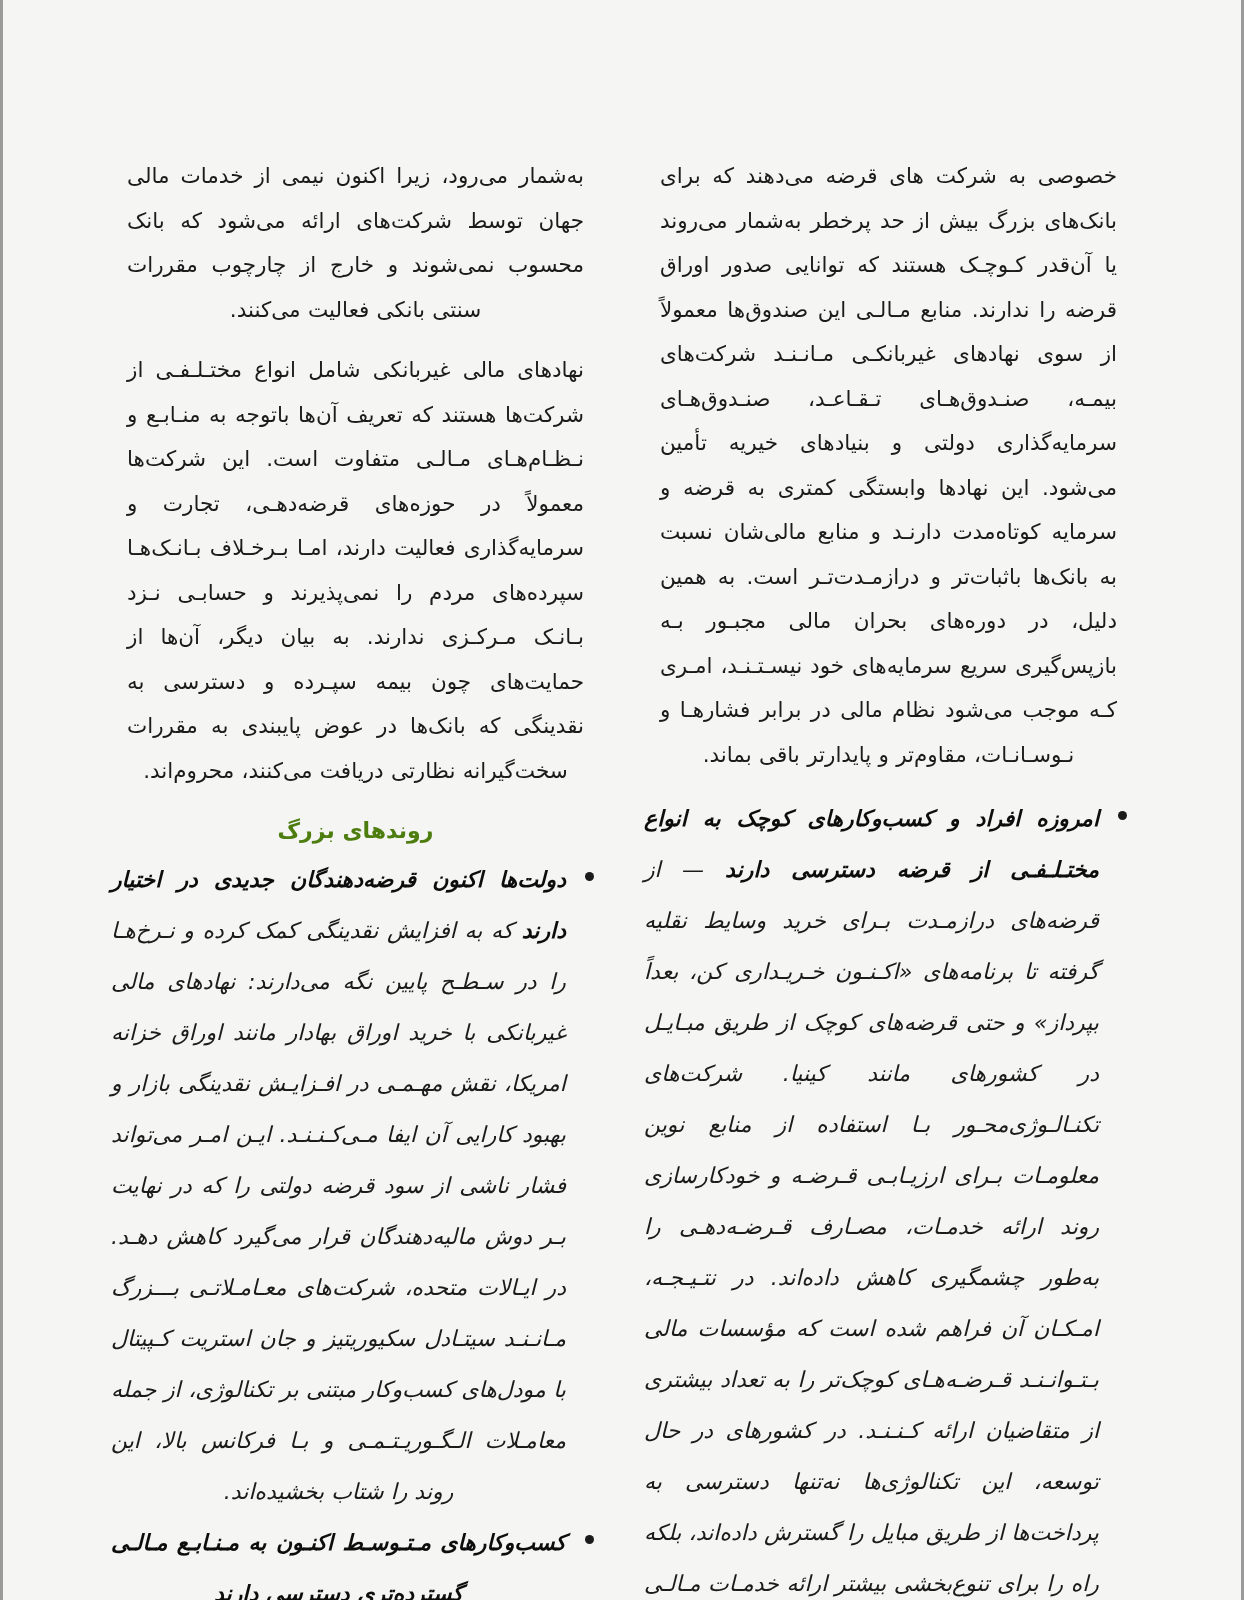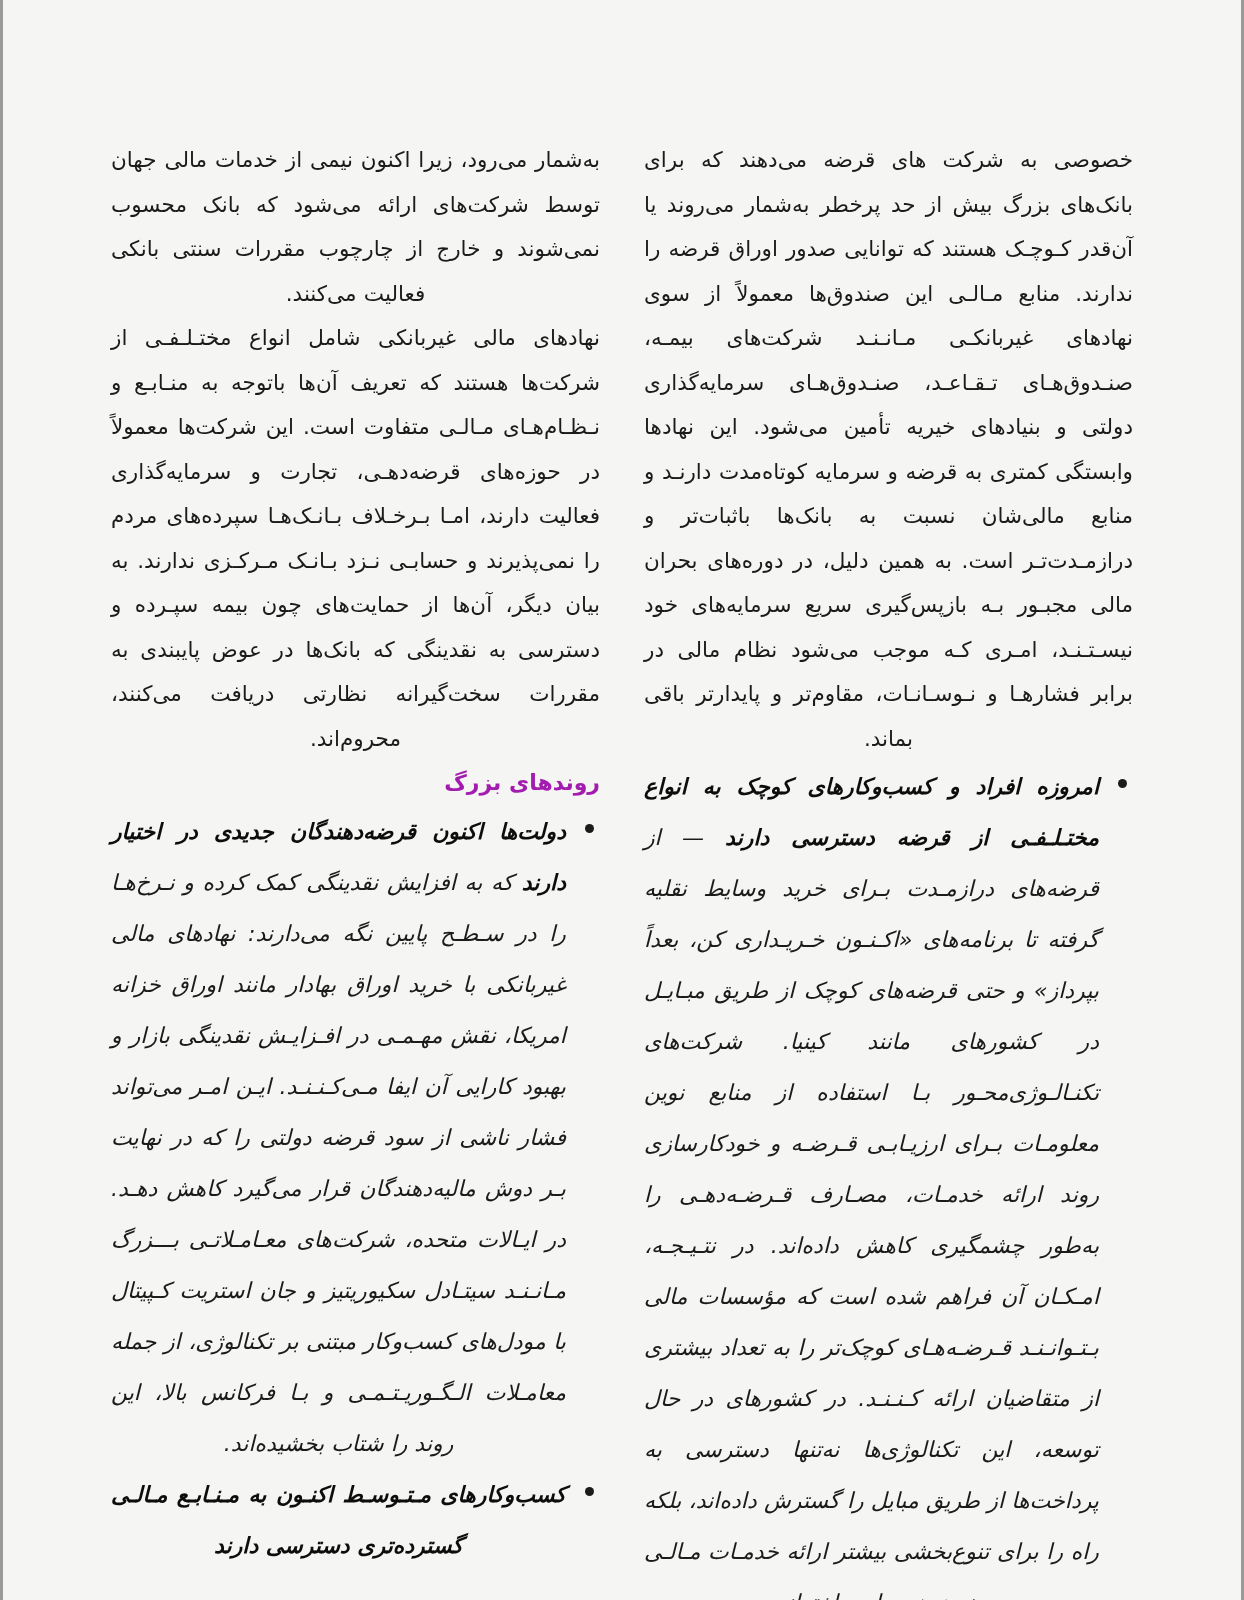--- a/index.html
+++ b/index.html
@@ -41,32 +41,33 @@
   }
 
   
   .para {
     direction: rtl;
     text-align: justify;
     text-align-last: center;
     font-size: 21.5px;
     line-height: 44.5px;
     color: #1b1b1b;
-    margin: 0;
+    margin: 16px;
     font-weight: 400;
     letter-spacing: 0;
     word-spacing: 0.5px;
   }
 
   .heading {
     direction: rtl;
+    text-align: center;
     font-size: 22px;
     line-height: 44.5px;
     font-weight: 700;
-    color: #a21caf;
+    color: #4d7c0f;
     margin: 0;
   }
 
   
   .bullet-item {
     position: relative;
     direction: rtl;
     padding-right: 34px;
     margin: 0;
   }

